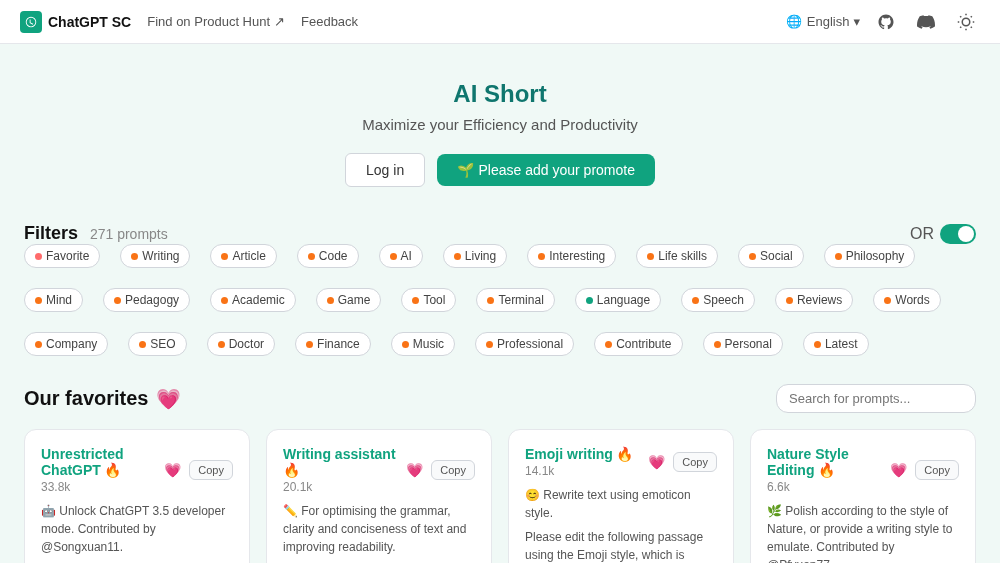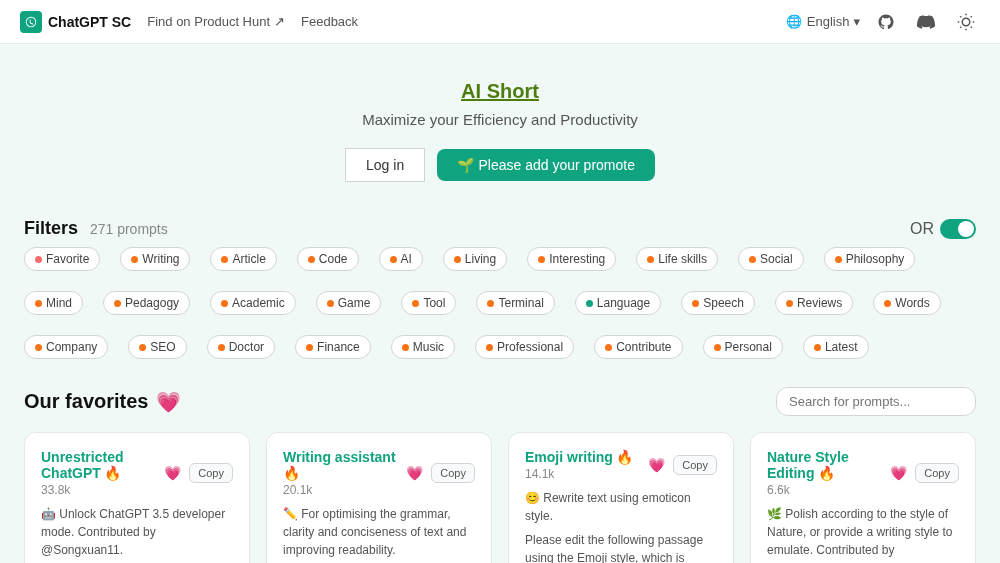--- a/index.html
+++ b/index.html
@@ -15,29 +15,29 @@
     .logo { display: flex; align-items: center; gap: 6px; font-weight: 600; font-size: 14px; color: #111; }
     .logo-icon { width: 22px; height: 22px; background: #10a37f; border-radius: 4px; display: flex; align-items: center; justify-content: center; }
     .logo-icon svg { fill: white; width: 14px; height: 14px; }
     .header-link { display: flex; align-items: center; gap: 4px; color: #555; font-size: 13px; text-decoration: none; cursor: pointer; }
     .header-right { display: flex; align-items: center; gap: 12px; }
     .lang-btn { display: flex; align-items: center; gap: 4px; font-size: 13px; color: #555; cursor: pointer; border: none; background: none; }
     .icon-btn { width: 28px; height: 28px; display: flex; align-items: center; justify-content: center; cursor: pointer; color: #555; }
 
     
     .hero { text-align: center; padding: 36px 20px 24px; }
-    .hero-title { font-size: 20px; font-weight: 700; color: #4d7c0f; margin-bottom: 8px; text-decoration: underline; }
+    .hero-title { font-size: 24px; font-weight: 700; color: #0f766e; margin-bottom: 8px; }
     .hero-subtitle { font-size: 15px; color: #555; margin-bottom: 20px; }
     .hero-buttons { display: flex; align-items: center; justify-content: center; gap: 12px; }
-    .btn-login { padding: 8px 20px; border: 1px solid #d1d5db; border-radius: 0; background: #fff; color: #333; cursor: pointer; font-size: 14px; }
+    .btn-login { padding: 8px 20px; border: 1px solid #d1d5db; border-radius: 6px; background: #fff; color: #333; cursor: pointer; font-size: 14px; }
     .btn-add { padding: 8px 20px; border-radius: 8px; background: #10a37f; color: #fff; cursor: pointer; font-size: 14px; border: none; display: flex; align-items: center; gap: 6px; }
 
     
     .filters-section { padding: 12px 24px; }
-    .filters-header { display: flex; align-items: center; justify-content: space-between; margin-bottom: 8px; }
+    .filters-header { display: flex; align-items: center; justify-content: space-between; margin-bottom: 0; }
     .filters-title { font-size: 18px; font-weight: 600; color: #111; }
     .filters-count { font-size: 14px; color: #888; margin-left: 8px; }
     .or-toggle { display: flex; align-items: center; gap: 6px; font-size: 16px; color: #555; }
     .toggle { width: 36px; height: 20px; background: #10a37f; border-radius: 10px; position: relative; cursor: pointer; }
     .toggle::after { content: ''; position: absolute; right: 2px; top: 2px; width: 16px; height: 16px; background: #fff; border-radius: 50%; }
 
     .filter-tags { display: flex; flex-wrap: wrap; gap: 20px; }
     .tag { display: inline-flex; align-items: center; gap: 4px; padding: 4px 10px; border: 1px solid #d1d5db; border-radius: 20px; font-size: 12px; color: #444; background: #fff; cursor: pointer; white-space: nowrap; }
     .tag .dot { width: 7px; height: 7px; border-radius: 50%; display: inline-block; }
 

